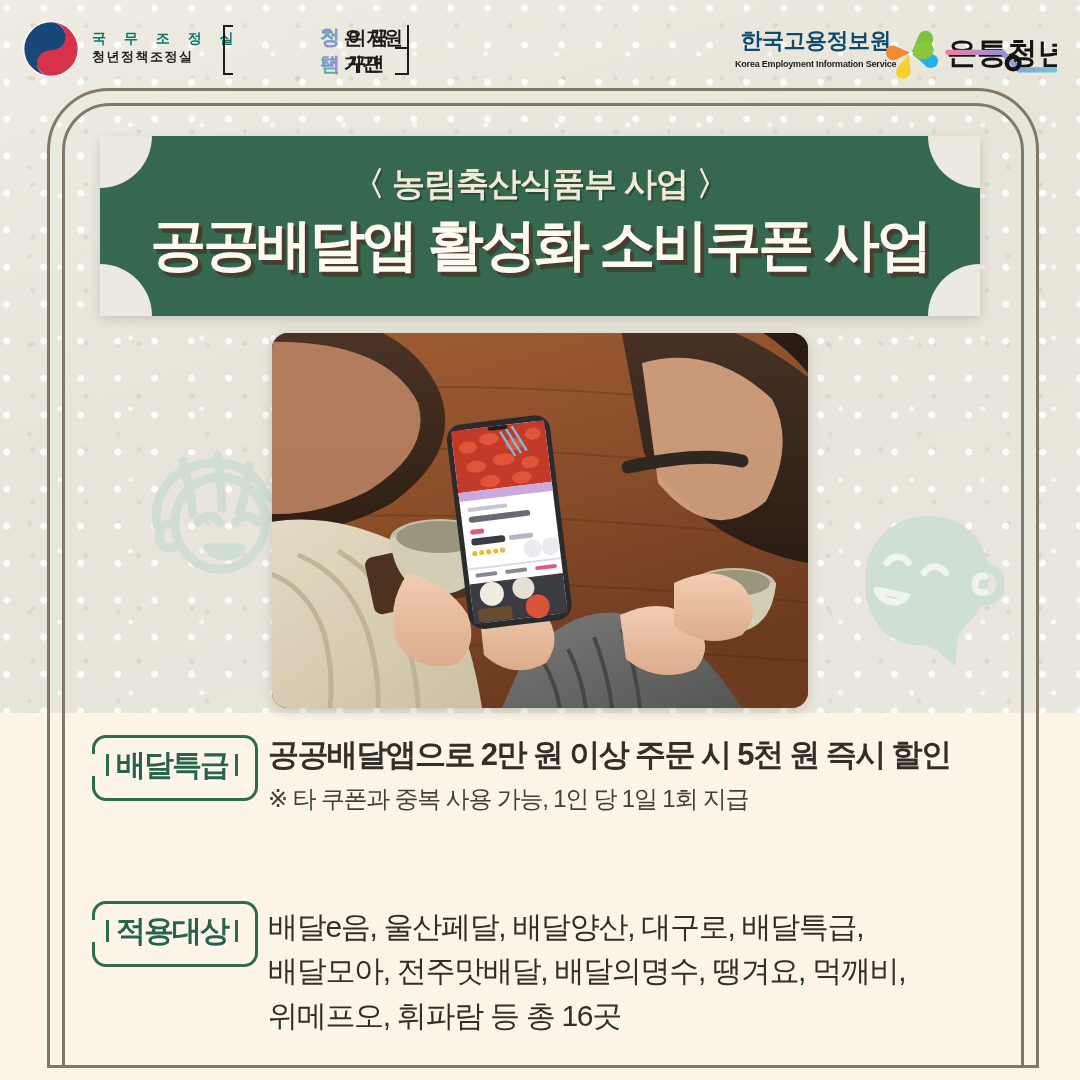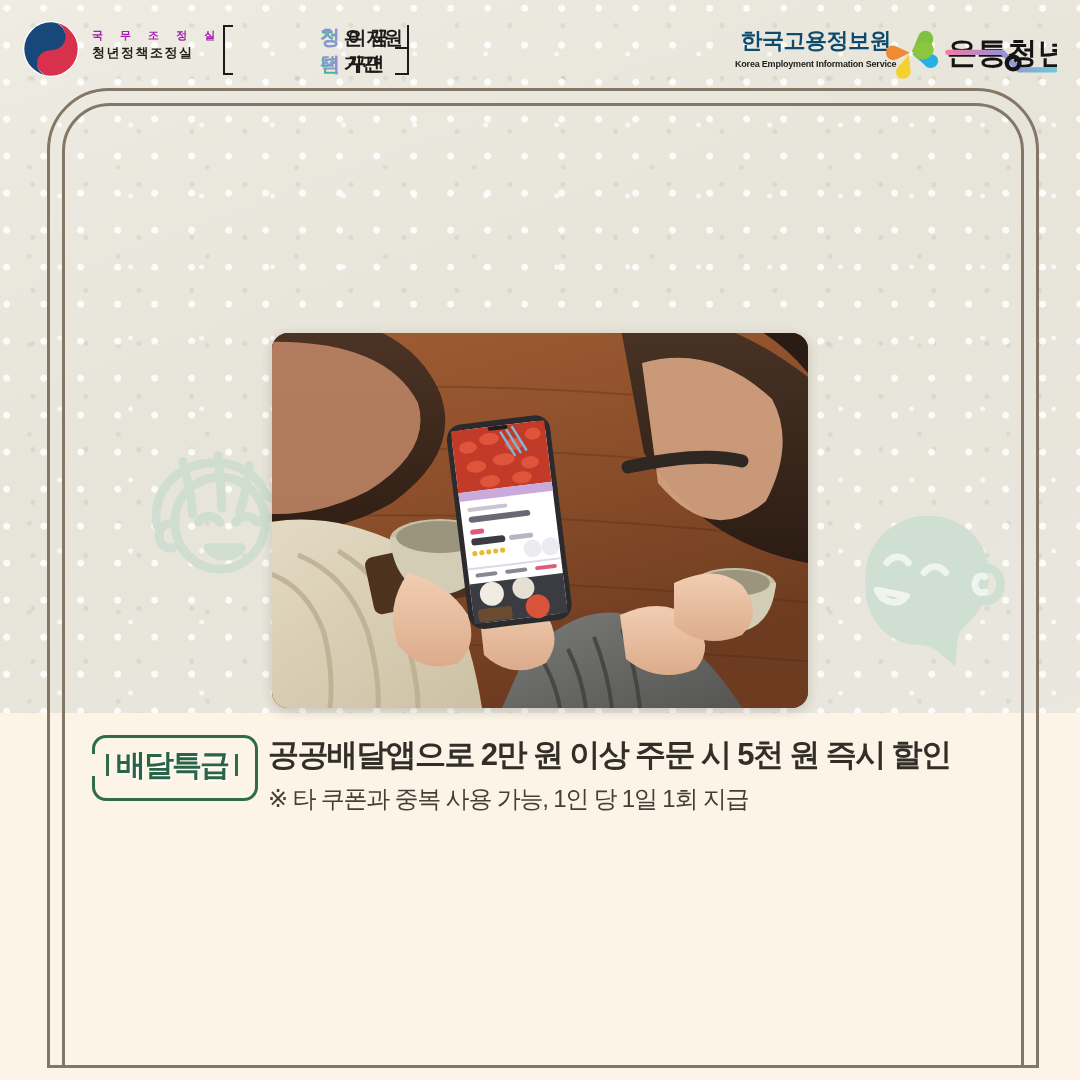--- a/index.html
+++ b/index.html
@@ -40,21 +40,21 @@
     width:956px;height:959px;
     border:3px solid #837768;
     border-top-left-radius:48px;border-top-right-radius:48px;
   }
 
   
   .header{position:absolute;left:0;top:0;width:1080px;height:92px;}
 
   .gov-logo{position:absolute;left:22px;top:20px;width:58px;height:58px;}
   .gov-text{position:absolute;left:92px;top:28px;line-height:1.45;}
-  .gov-line1{font-size:11px;letter-spacing:7px;color:#a21caf;font-weight:700;}
+  .gov-line1{font-size:14px;letter-spacing:7px;color:#0f766e;font-weight:700;}
   .gov-line2{font-size:13px;letter-spacing:1.5px;color:#23201c;font-weight:700;}
 
   .slogan{position:absolute;left:228px;top:24px;width:175px;height:52px;}
   .slogan .row{display:flex;align-items:baseline;height:26px;}
   .sl-hi{font-size:20px;font-weight:900;letter-spacing:-1px;
         -webkit-text-stroke:0px; }
   .sl-g{color:#49b894;}
   .sl-p{color:#8f93d8;}
   .sl-b{font-size:19px;font-weight:900;color:#1d1b18;letter-spacing:-1px;}
   .slogan .hook-t{position:absolute;right:-6px;top:1px;width:2px;height:50px;background:#1d1b18;}
@@ -256,20 +256,28 @@
           </linearGradient>
         </defs>
         <text x="4" y="72" font-family="'Liberation Sans',sans-serif" font-size="62" font-weight="900" fill="#141414">온통</text>
         <text x="128" y="72" font-family="'Liberation Sans',sans-serif" font-size="62" font-weight="900" fill="#141414">청년</text>
         <path d="M6 50 L118 50 L152 86 L226 86" stroke="url(#ogr)" stroke-width="11" fill="none" stroke-linecap="round" stroke-linejoin="round"></path>
         <circle cx="140" cy="72" r="13" fill="none" stroke="#141414" stroke-width="9"></circle>
       </svg>
     </div>
   </div>
 
+  <div class="banner">
+    <span class="notch tl"></span>
+    <span class="notch tr"></span>
+    <span class="notch bl"></span>
+    <span class="notch br"></span>
+    <div class="banner-sub">〈 농림축산식품부 사업 〉</div>
+    <div class="banner-main">공공배달앱 활성화 소비쿠폰 사업</div>
+  </div>
 
   <div class="photo">
     <svg viewBox="0 0 536 375" preserveAspectRatio="xMidYMid slice">
       <defs>
         <linearGradient id="wood" x1="0" y1="0" x2="0.4" y2="1">
           <stop offset="0" stop-color="#a05d33"></stop>
           <stop offset="0.5" stop-color="#8b4e2a"></stop>
           <stop offset="1" stop-color="#6d3b20"></stop>
         </linearGradient>
         <linearGradient id="knit" x1="0" y1="0" x2="1" y2="1">
@@ -399,15 +407,30 @@
         <span class="tag-cutline r"></span>
         <span class="tag-label">배달특급</span>
       </div>
       <div class="body-col">
         <div class="lead">공공배달앱으로 2만 원 이상 주문 시 5천 원 즉시 할인</div>
         <div class="note">※ 타 쿠폰과 중복 사용 가능, 1인 당 1일 1회 지급</div>
       </div>
     </div>
 
 
+    <div class="row r3">
+      <div class="tag">
+        <span class="tag-frame"></span>
+        <span class="tag-cut l"></span>
+        <span class="tag-cut r"></span>
+        <span class="tag-cutline l"></span>
+        <span class="tag-cutline r"></span>
+        <span class="tag-label">적용대상</span>
+      </div>
+      <div class="body-col list-wrap">
+        <div class="list-line">배달e음, 울산페달, 배달양산, 대구로, 배달특급,</div>
+        <div class="list-line">배달모아, 전주맛배달, 배달의명수, 땡겨요, 먹깨비,</div>
+        <div class="list-line">위메프오, 휘파람 등 총 16곳</div>
+      </div>
+    </div>
 
   </div>
 </div>
 
 </body></html>

